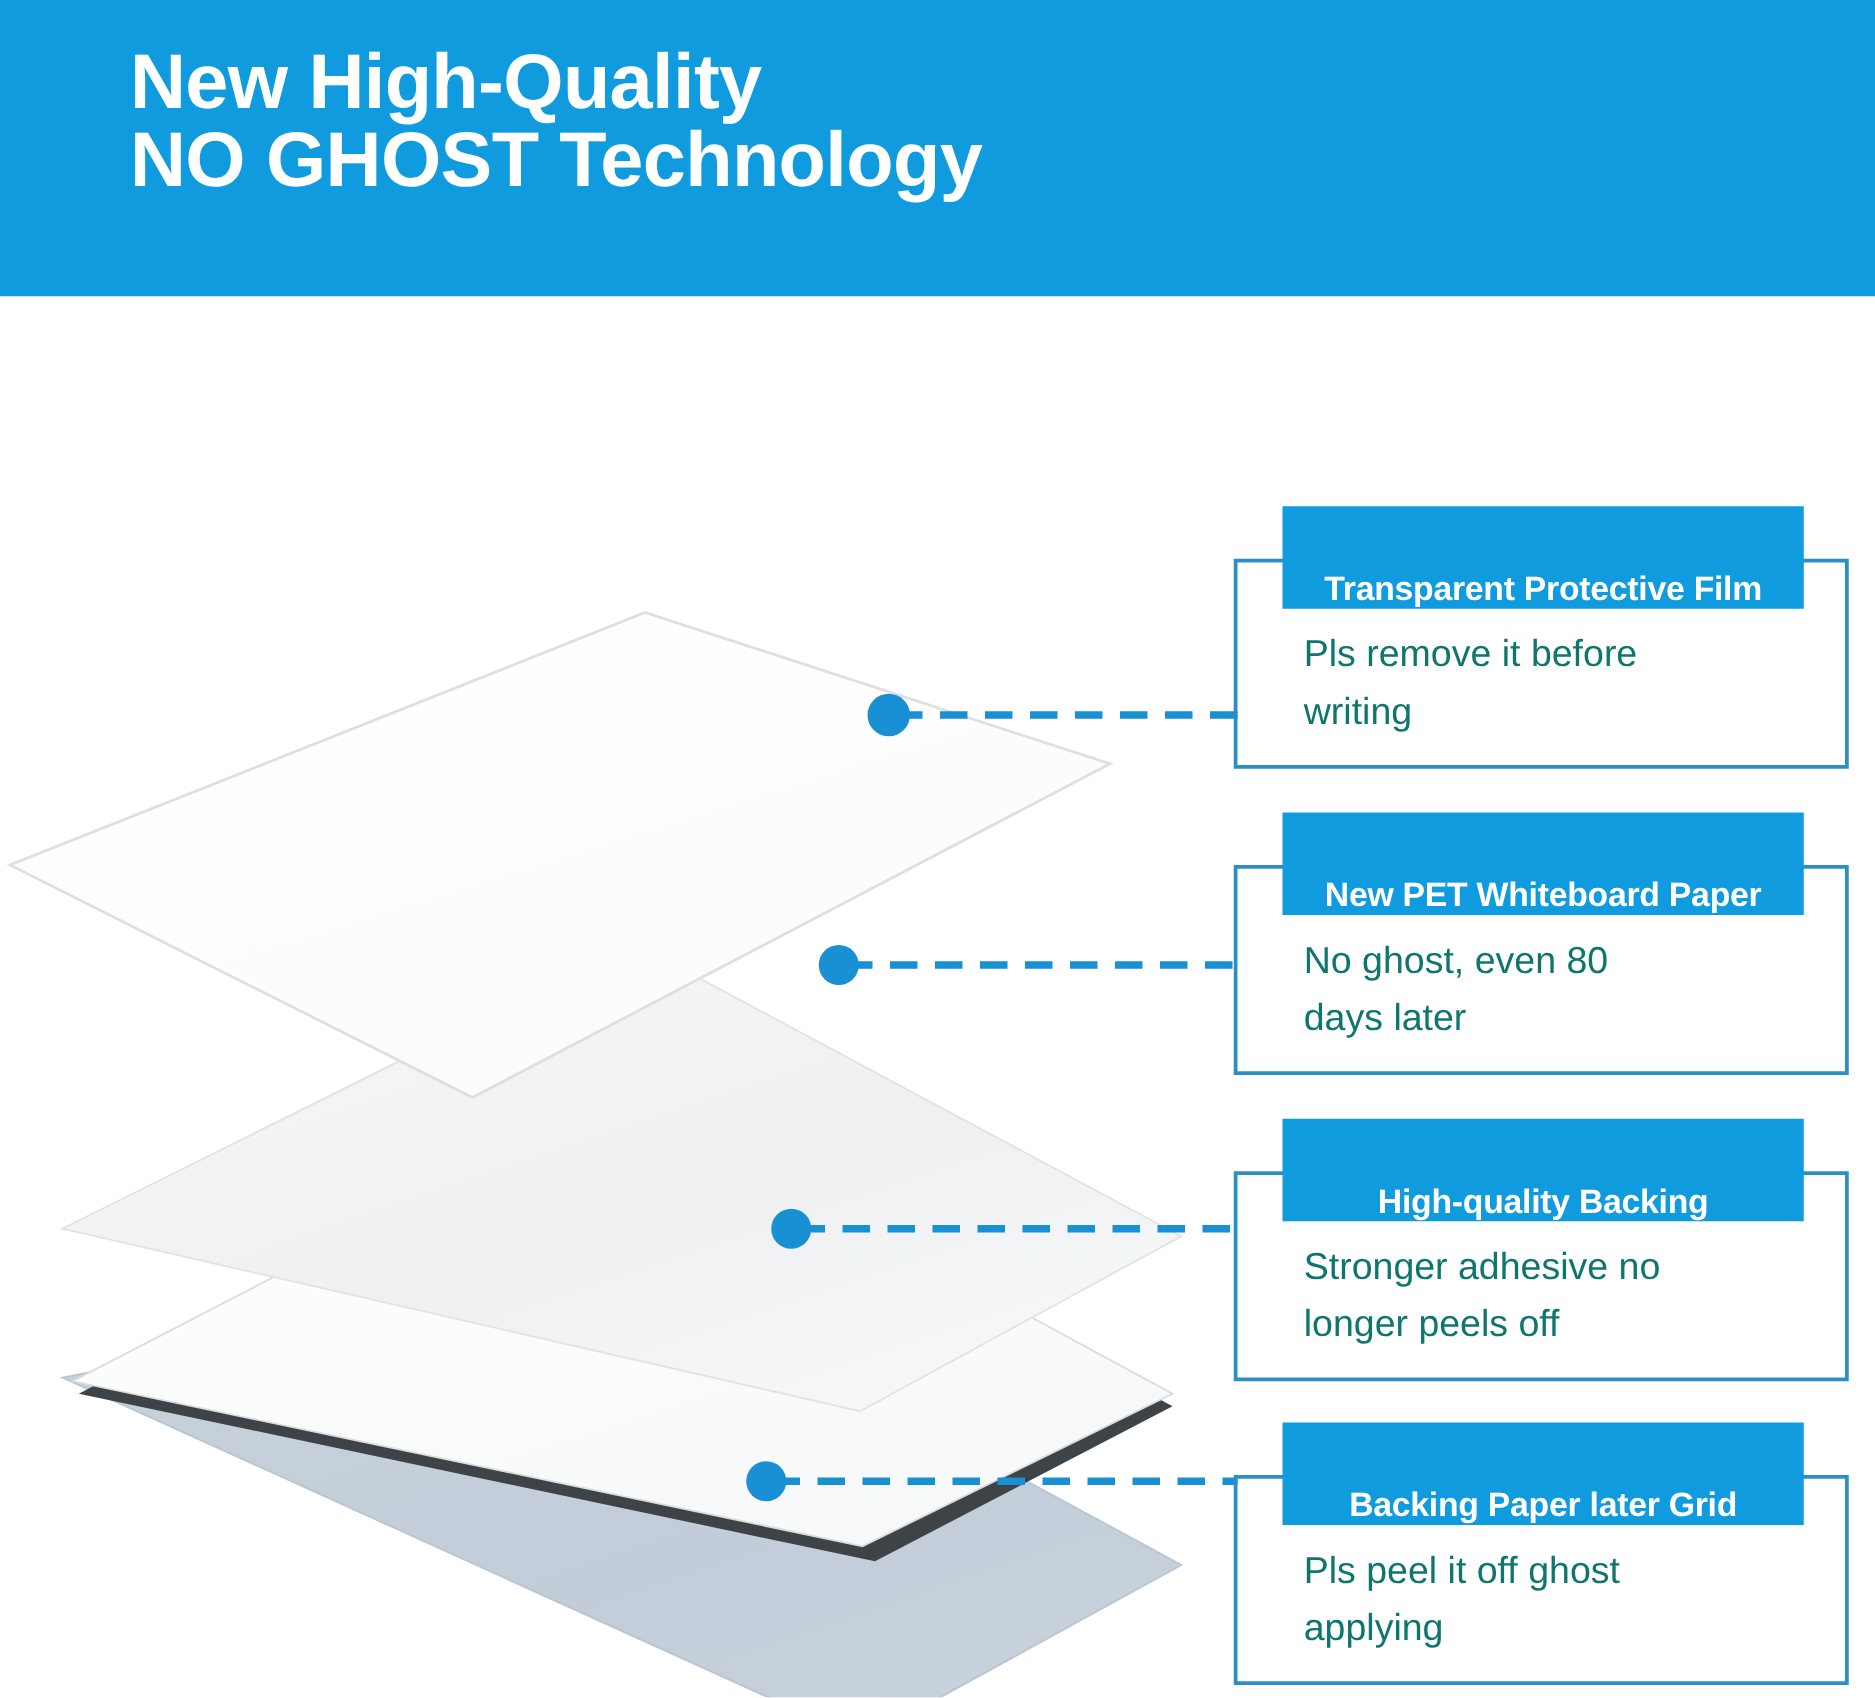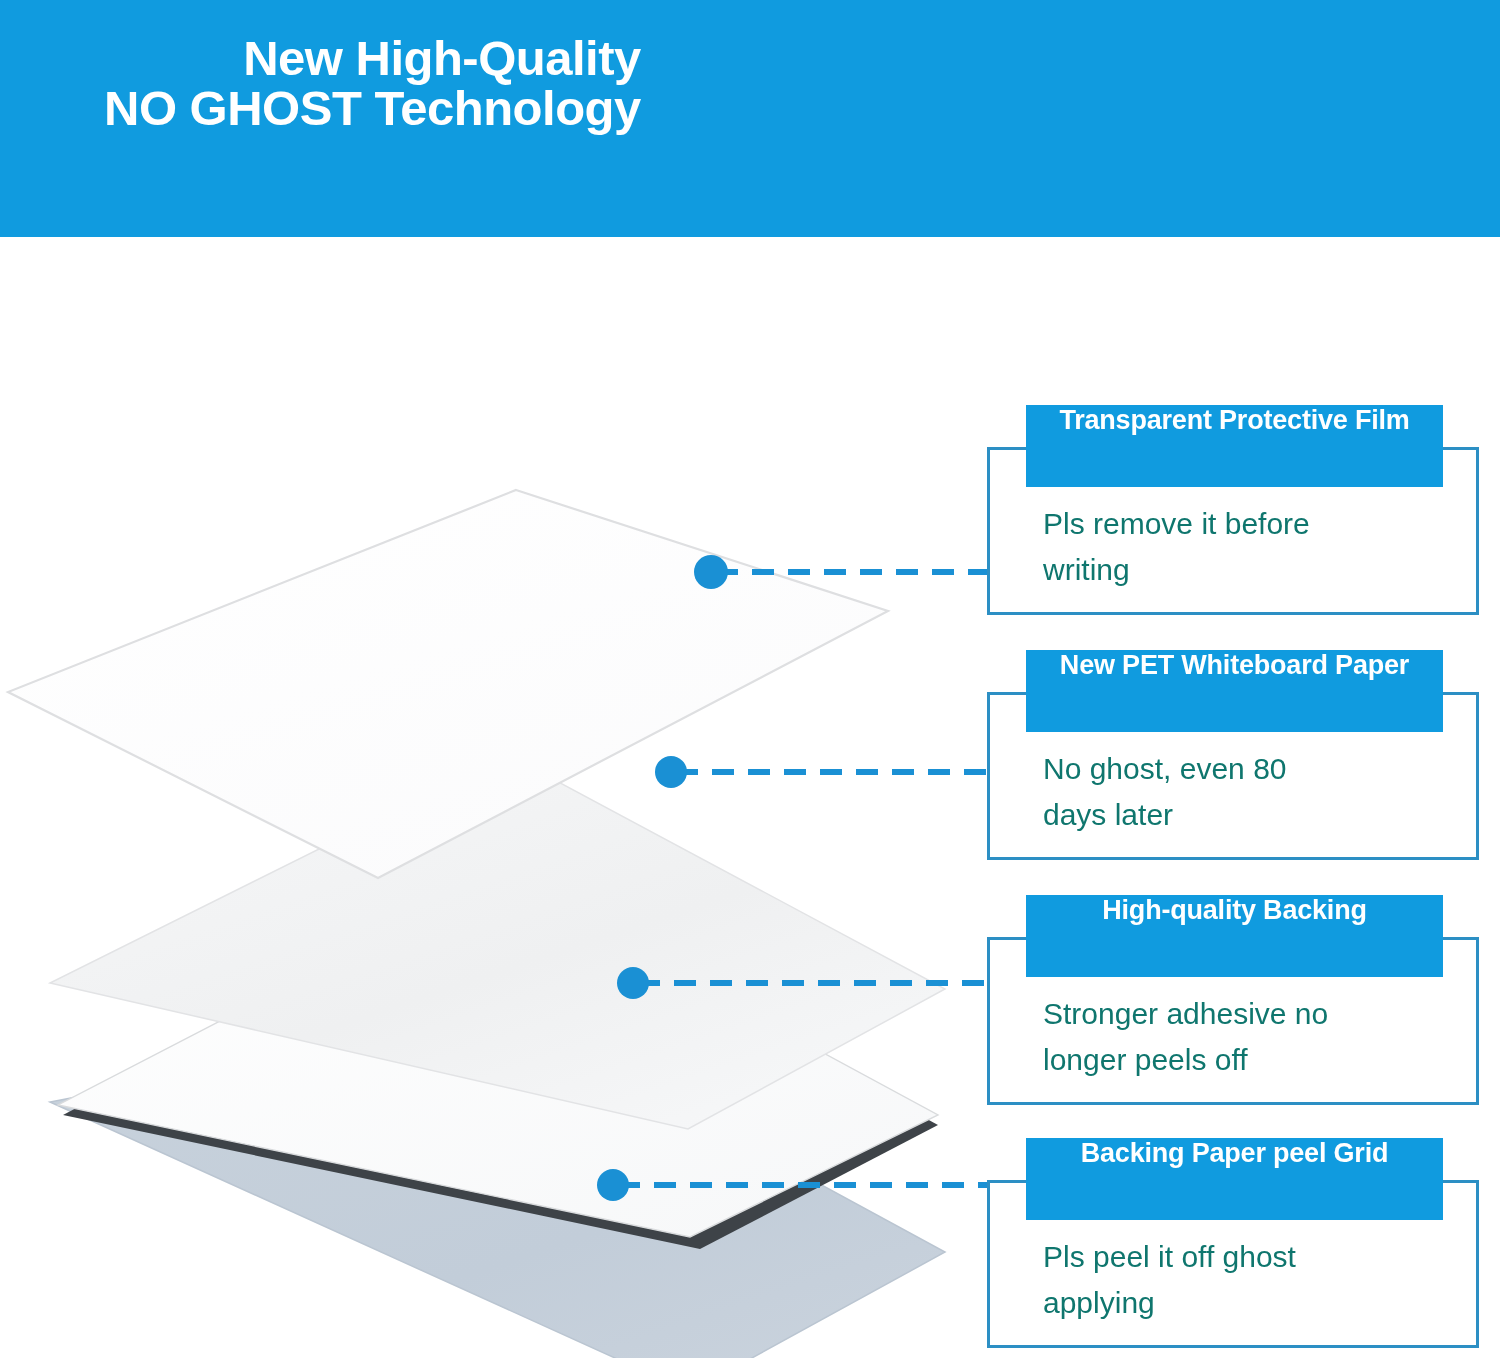--- a/index.html
+++ b/index.html
@@ -11,26 +11,25 @@
   }
 
   
   .banner {
     position:absolute; left:0; top:0; width:1500px; height:237px;
     background:#109bdf;
   }
   .banner-title {
     position:absolute; left:104px; top:34px;
     color:#ffffff;
-    font-size:49px; font-weight:700;
+    font-size:62px; font-weight:700;
     line-height:1.02;
     letter-spacing:-0.5px;
     white-space:pre-line;
     font-family:"Liberation Sans", sans-serif;
-    text-align:right;
   }
 
   
   .stage {
     position:absolute; left:0; top:237px;
     width:1000px; height:1121px;
   }
   .stage svg { display:block; }
 
   
@@ -47,21 +46,21 @@
   .callout-box {
     position:absolute; left:0; top:42px;
     width:492px; height:168px;
     border:3px solid #2c8fc4;
     background:transparent;
   }
   .callout-tab {
     position:absolute; left:39px; top:0;
     width:417px; height:82px;
     background:#109bdf;
-    display:flex; align-items:flex-start; justify-content:center;
+    display:flex; align-items:flex-end; justify-content:center;
   }
   .callout-tab-label {
     color:#ffffff;
     font-size:27px;
     font-weight:700;
     letter-spacing:-0.2px;
     white-space:nowrap;
     font-family:"Liberation Sans", sans-serif;
   }
   .callout-body {
@@ -179,15 +178,15 @@
   <div class="callout-tab">
     <span class="callout-tab-label">High-quality Backing</span>
   </div>
 </div>
 
 <div class="callout" id="callout-3">
   <div class="callout-box"></div>
   <div class="callout-body">Pls peel it off ghost
 applying</div>
   <div class="callout-tab">
-    <span class="callout-tab-label">Backing Paper peel Grid</span>
+    <span class="callout-tab-label">Backing Paper later Grid</span>
   </div>
 </div>
 
 </body></html>

